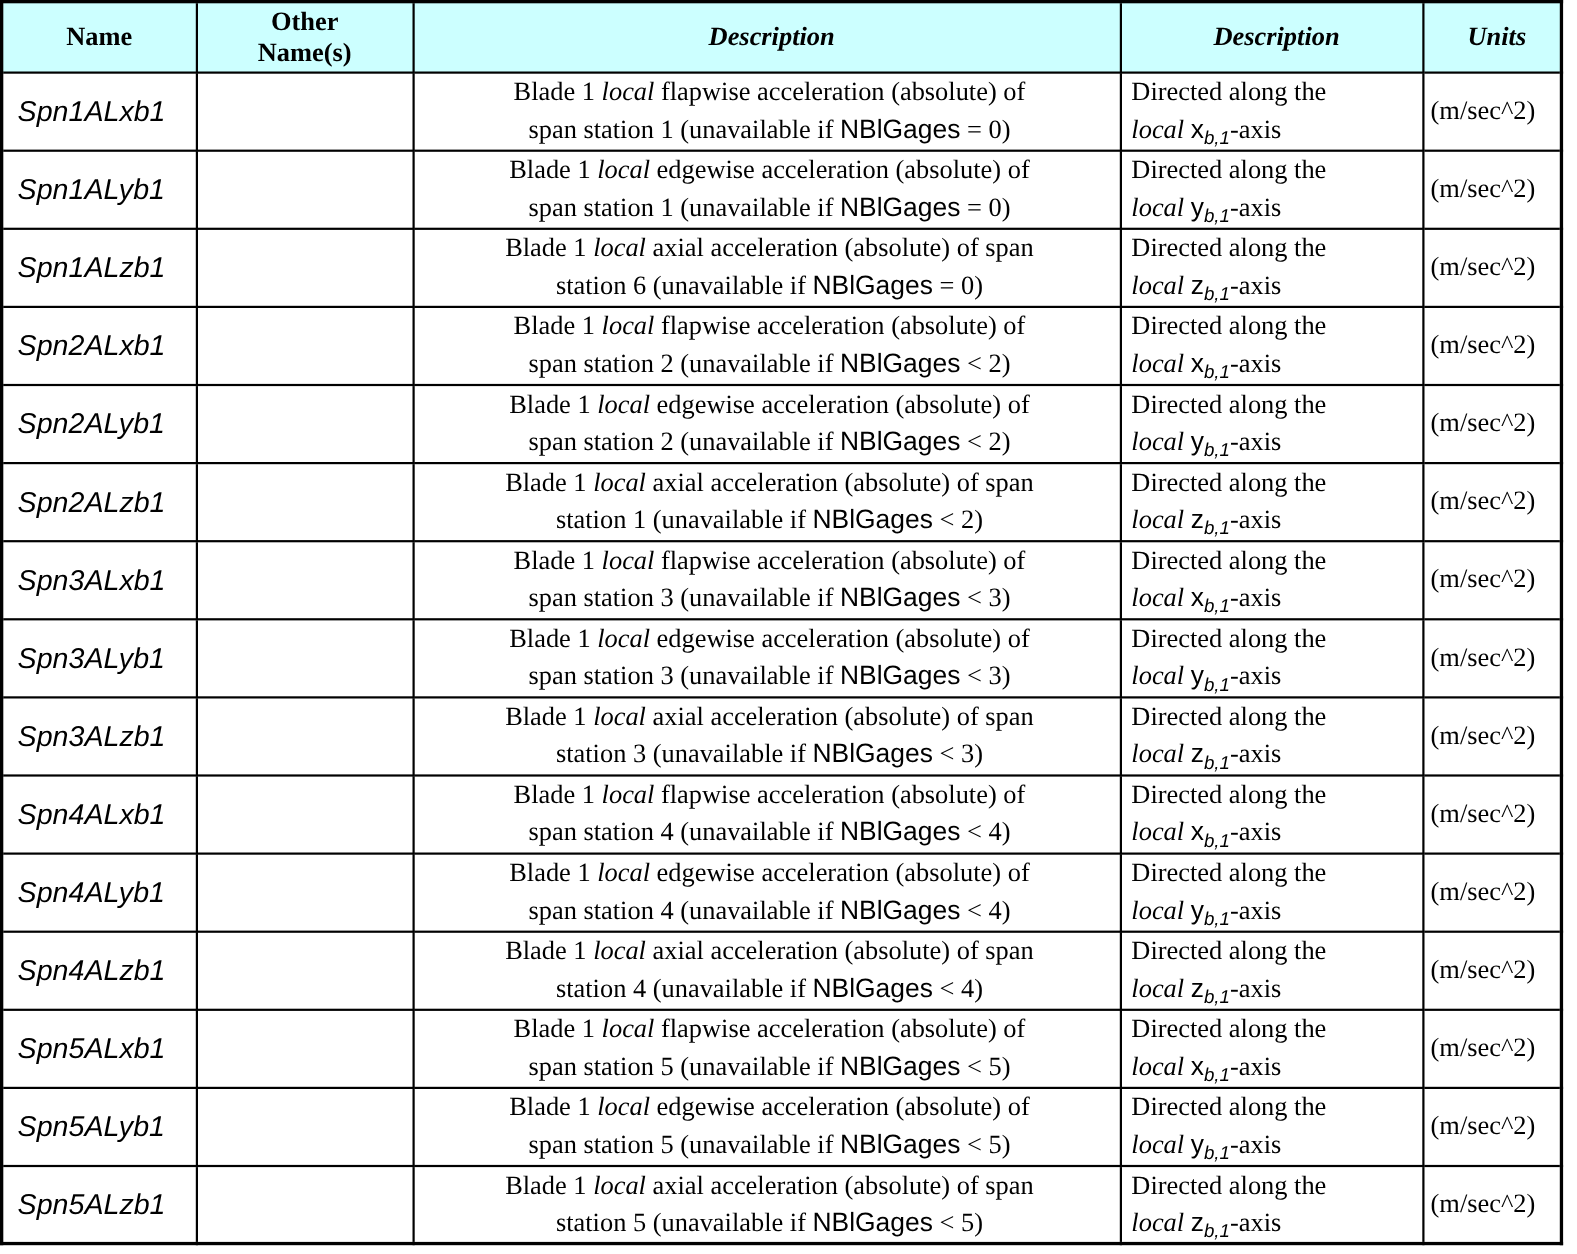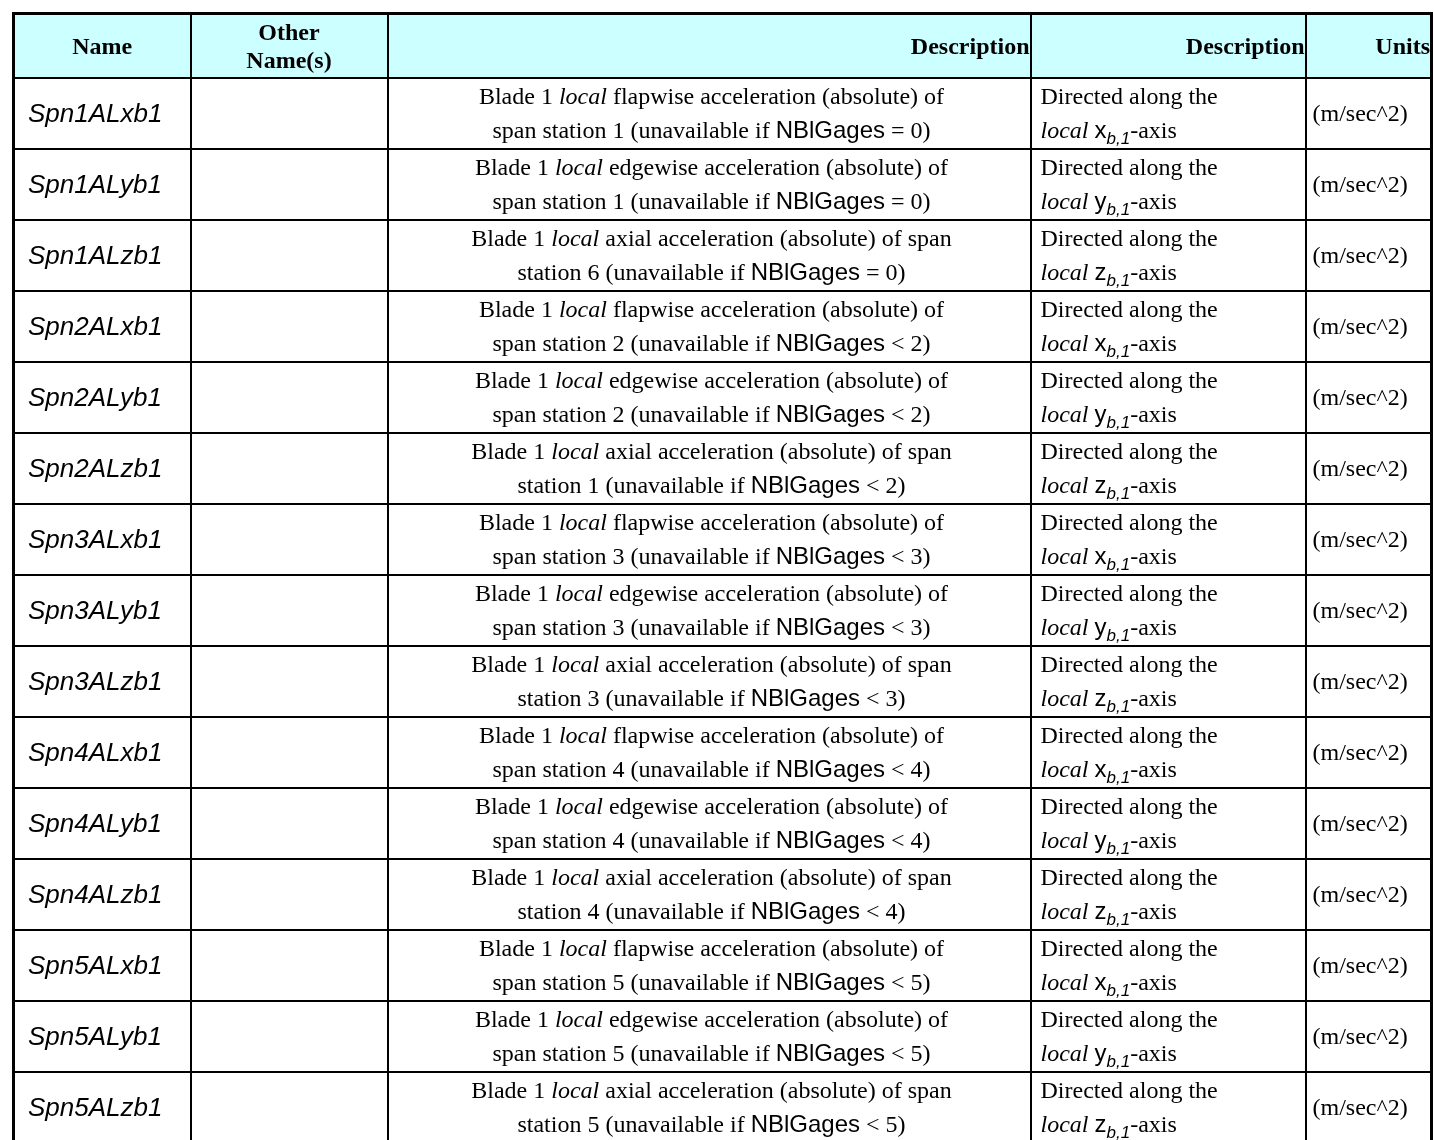--- a/index.html
+++ b/index.html
@@ -12,21 +12,21 @@
     margin:0;
     padding:0;
     background:var(--page-bg);
     font-family:"Liberation Serif", serif;
     color:var(--text-color);
   }
   .page{
     width:1434px;
     height:1140px;
     box-sizing:border-box;
-    padding:12px;
+    padding:0;
     overflow:hidden;
   }
   table.params{
     border-collapse:collapse;
     table-layout:fixed;
     width:1418px;
   }
   table.params, table.params th, table.params td{
     border:2px solid var(--border-color);
   }
@@ -36,21 +36,21 @@
   th{
     background:var(--header-bg);
     font-family:"Liberation Serif", serif;
     font-weight:bold;
     font-size:24px;
     line-height:28px;
     vertical-align:middle;
     padding:0;
   }
   th.c-name, th.c-other{ text-align:center; }
-  th.c-desc, th.c-conv, th.c-units{ text-align:right; padding-left:9px; }
+  th.c-desc, th.c-conv, th.c-units{ text-align:center; padding-left:9px;font-style:italic; }
   td{
     vertical-align:middle;
     font-size:24px;
     line-height:34px;
     padding:0;
   }
   td.c-name{
     font-family:"Liberation Sans", sans-serif;
     font-size:26px;
     padding-left:13px;

